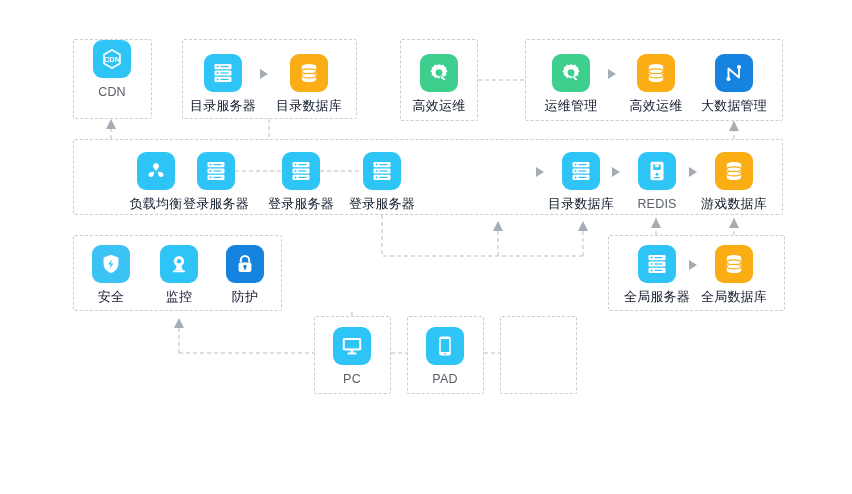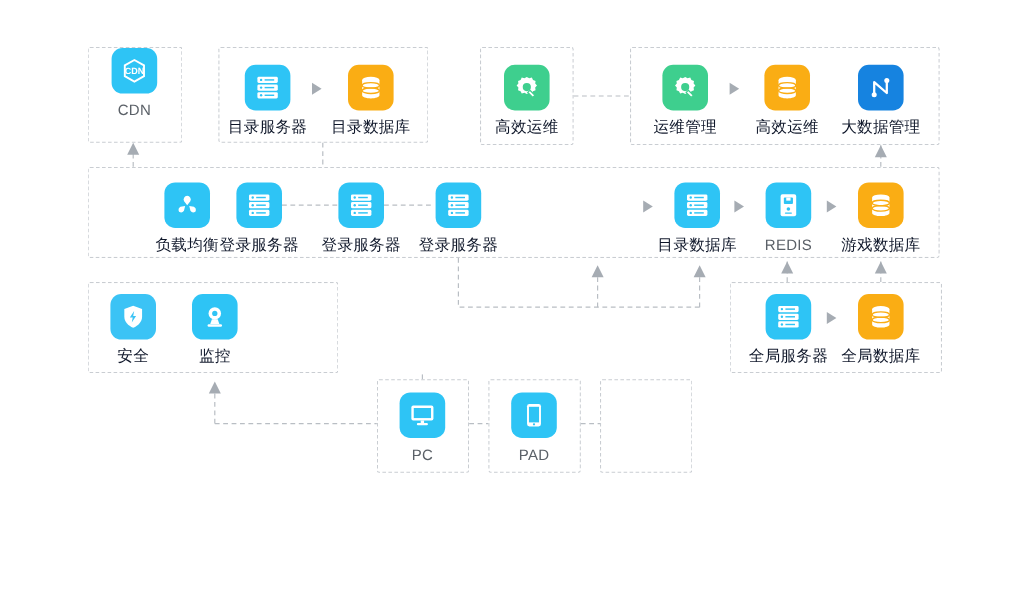--- a/index.html
+++ b/index.html
@@ -297,20 +297,31 @@
       <svg width="24" height="24" viewBox="0 0 24 24">
           <circle cx="12" cy="9.2" r="5.2" fill="#fff"></circle>
           <circle cx="12" cy="9.2" r="2.2" fill="#2ec4f5"></circle>
           <path d="M9.6 14 h4.8 l1.4 4.1 h-7.6z" fill="#fff"></path>
           <rect x="6" y="18.2" width="12" height="2.1" rx="1" fill="#fff"></rect>
         </svg>
     </div>
     <div class="lbl">监控</div>
   </div>
 
+  <div class="node" style="left:206px;top:245px;">
+    <div class="ico" style="background:#1683e0;">
+      <svg width="24" height="24" viewBox="0 0 24 24">
+          <path d="M7.8 10.6 V8.2 a4.2 4.2 0 0 1 8.4 0 v2.4" fill="none" stroke="#fff" stroke-width="2"></path>
+          <rect x="5.6" y="10.4" width="12.8" height="9.6" rx="2" fill="#fff"></rect>
+          <circle cx="12" cy="14.4" r="1.7" fill="#1683e0"></circle>
+          <rect x="11.2" y="14.6" width="1.6" height="3.4" rx="0.8" fill="#1683e0"></rect>
+        </svg>
+    </div>
+    <div class="lbl">防护</div>
+  </div>
 
   <div class="node" style="left:618px;top:245px;">
     <div class="ico" style="background:#2ec4f5;">
       <svg width="24" height="24" viewBox="0 0 24 24">
           <rect x="3.5" y="3" width="17" height="5.2" rx="1.2" fill="#fff"></rect>
           <rect x="3.5" y="9.4" width="17" height="5.2" rx="1.2" fill="#fff"></rect>
           <rect x="3.5" y="15.8" width="17" height="5.2" rx="1.2" fill="#fff"></rect>
           <circle cx="6.6" cy="5.6" r="1" fill="#2ec4f5"></circle>
           <circle cx="6.6" cy="12" r="1" fill="#2ec4f5"></circle>
           <circle cx="6.6" cy="18.4" r="1" fill="#2ec4f5"></circle>

